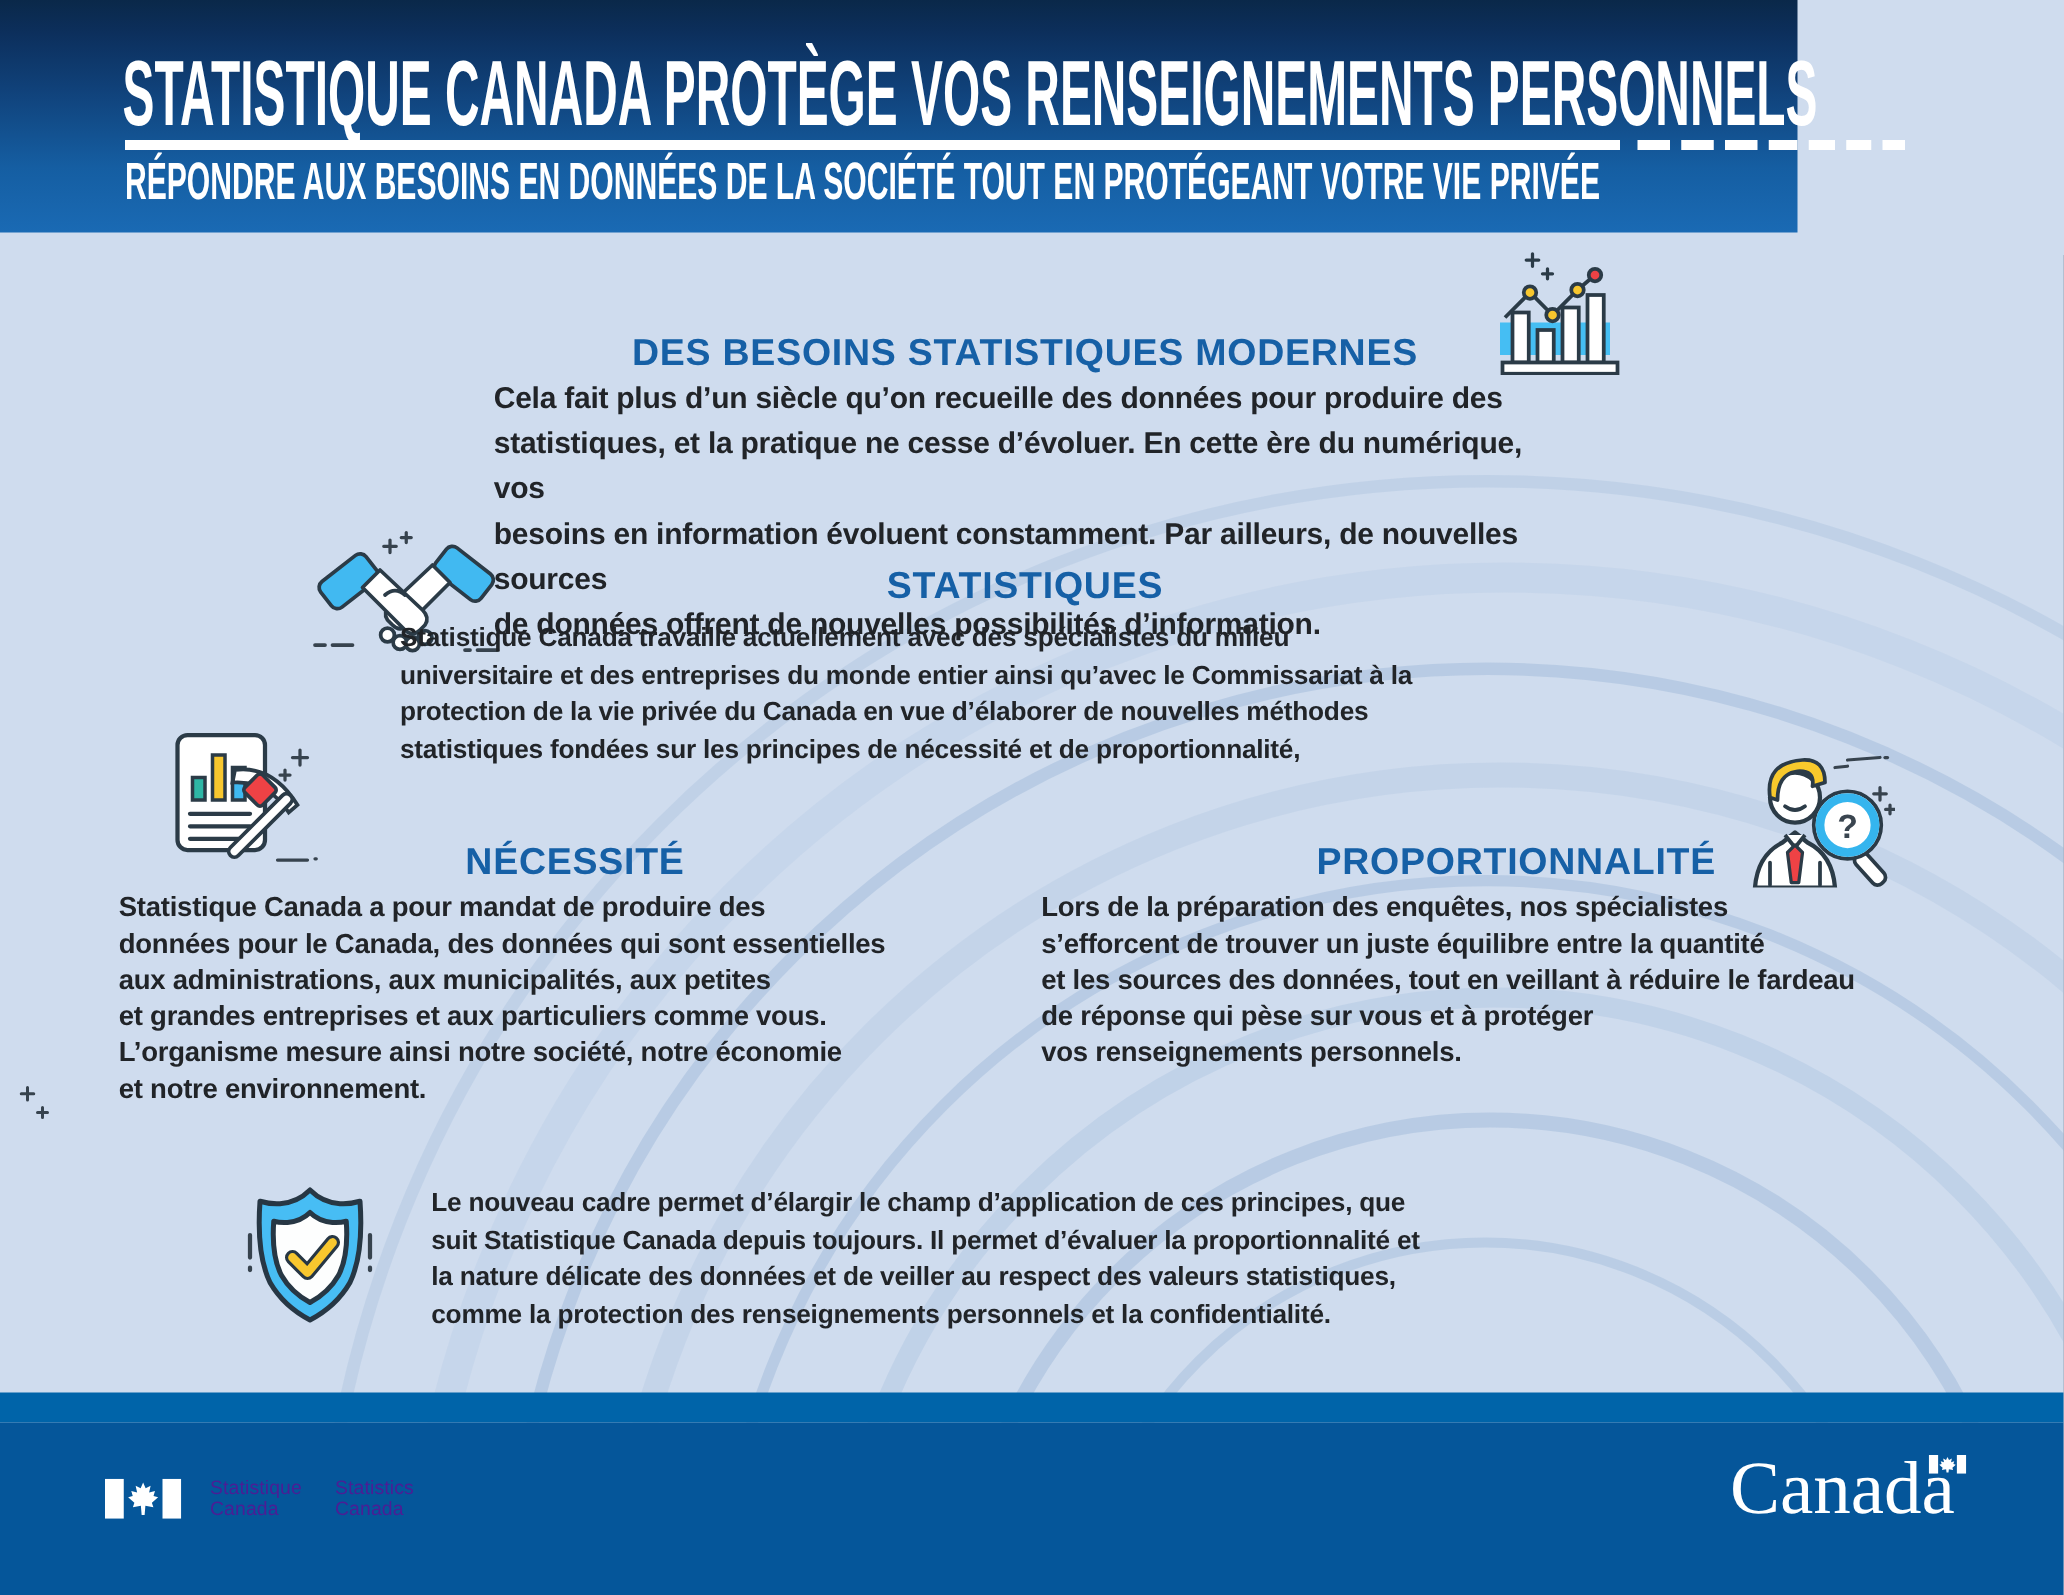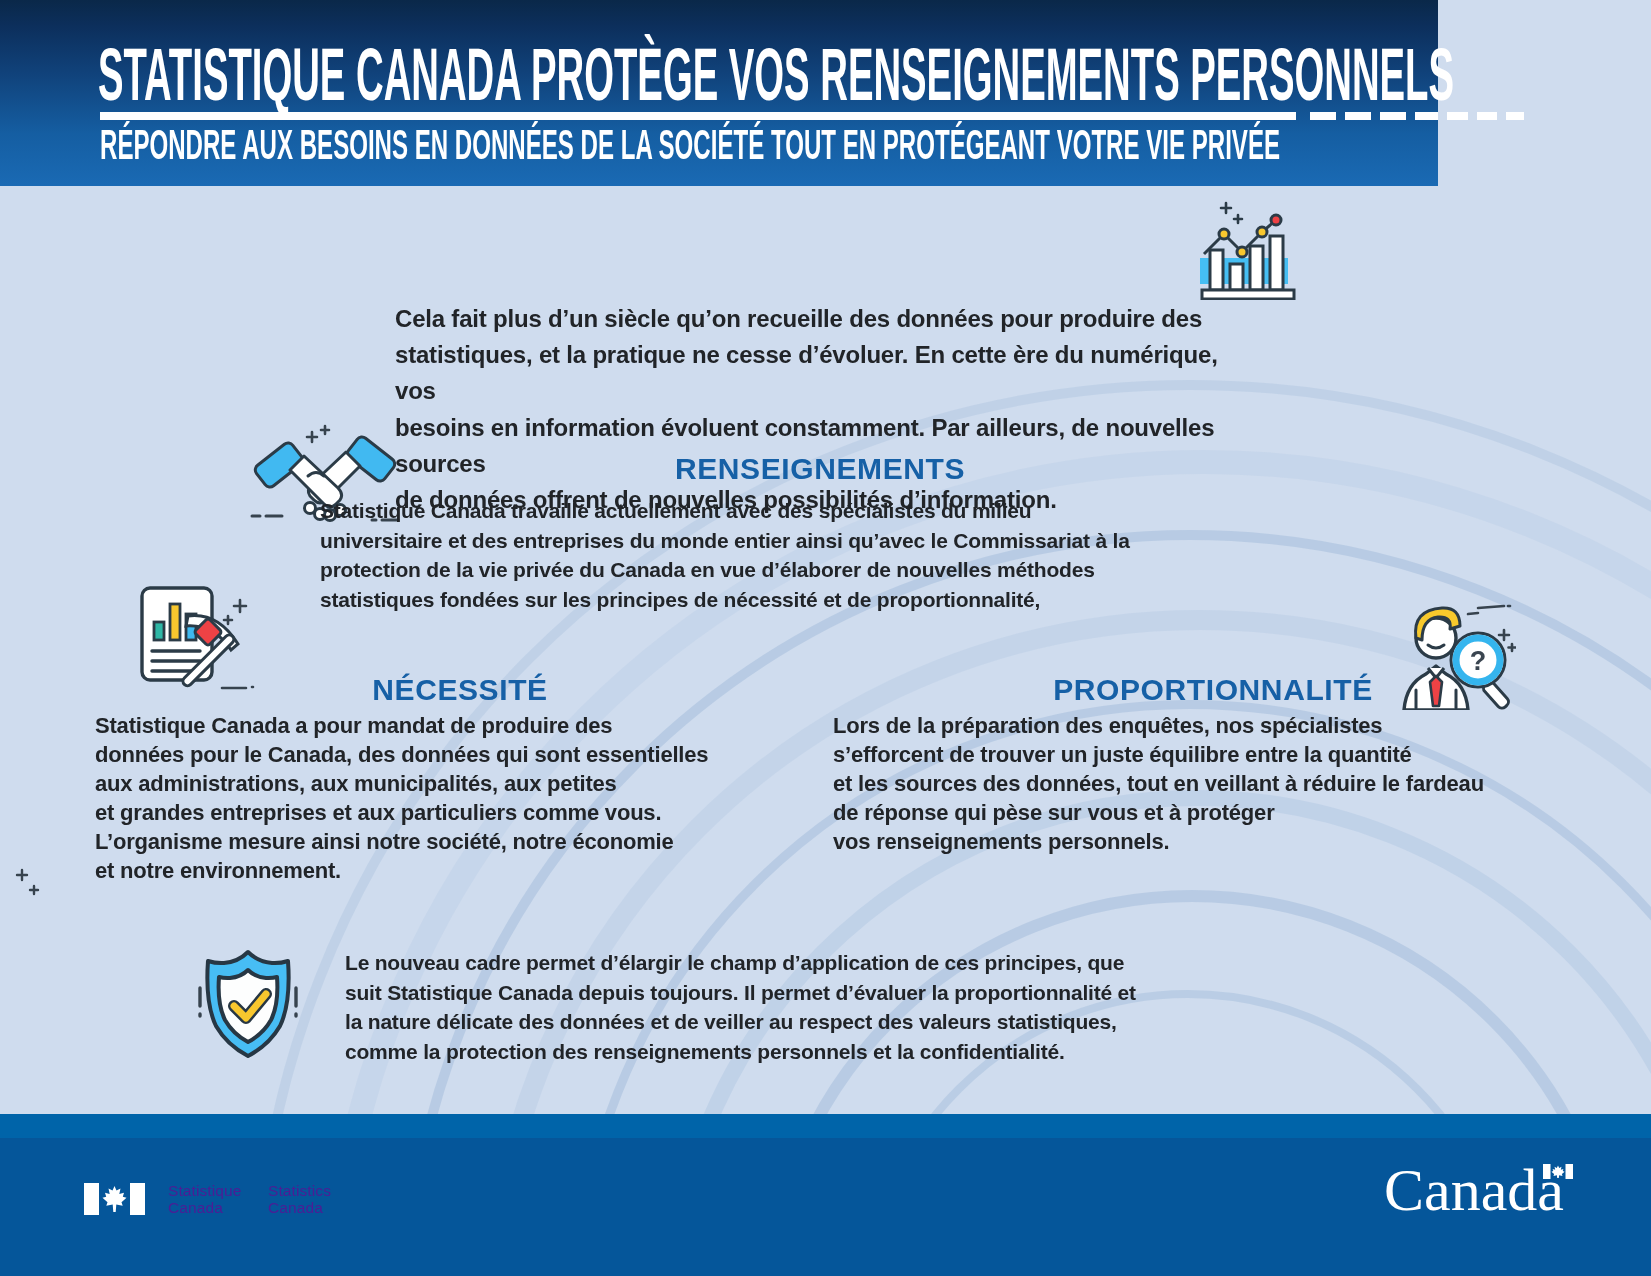--- a/index.html
+++ b/index.html
@@ -96,20 +96,21 @@
       <rect x="70" y="36" width="13" height="54"></rect>
       <rect x="2" y="90" width="92" height="9"></rect>
     </g>
     <g stroke="#2b3b47" stroke-width="3">
       <circle cx="24" cy="34" r="5" fill="#f8c72e"></circle>
       <circle cx="42" cy="52" r="5" fill="#f8c72e"></circle>
       <circle cx="62" cy="32" r="5" fill="#f8c72e"></circle>
       <circle cx="76" cy="20" r="5" fill="#ee4245"></circle>
     </g>
   </svg>
+  <div class="h-blue" style="left:420px;top:266px;width:800px">DES BESOINS STATISTIQUES MODERNES</div>
   <div class="para p-lg" style="left:395px;top:301px;width:850px">Cela fait plus d’un siècle qu’on recueille des données pour produire des
 statistiques, et la pratique ne cesse d’évoluer. En cette ère du numérique, vos
 besoins en information évoluent constamment. Par ailleurs, de nouvelles sources
 de données offrent de nouvelles possibilités d’information.</div>
 
   <svg class="icon" style="left:250px;top:424px" width="150" height="108" viewBox="0 0 150 108">
     <g stroke="#37434e" stroke-width="2.6" stroke-linecap="round" fill="none">
       <path d="M62 8 v10 M57 13 h10"></path>
         <path d="M75 2 v8 M71 6 h8"></path>
     </g>
@@ -122,21 +123,21 @@
         <circle cx="70" cy="90" r="5.5"></circle>
       <circle cx="80" cy="91" r="5.5"></circle>
         <circle cx="90" cy="86" r="5.5"></circle>
     </g>
     <path d="M58 52 Q66 45 74 52" fill="none" stroke="#2b3b47" stroke-width="3" stroke-linecap="round"></path>
     <g stroke="#37434e" stroke-width="3" stroke-linecap="round">
       <path d="M2 92 h8 M16 92 h16"></path>
         <path d="M122 96 h4 M132 96 h16"></path>
     </g>
   </svg>
-  <div class="h-blue" style="left:420px;top:452px;width:800px">RENSEIGNEMENTS</div>
+  <div class="h-blue" style="left:420px;top:452px;width:800px">STATISTIQUES</div>
   <div class="para p-md" style="left:320px;top:496px;width:1000px">Statistique Canada travaille actuellement avec des spécialistes du milieu
 universitaire et des entreprises du monde entier ainsi qu’avec le Commissariat à la
 protection de la vie privée du Canada en vue d’élaborer de nouvelles méthodes
 statistiques fondées sur les principes de nécessité et de proportionnalité,</div>
 
   <svg class="icon" style="left:136px;top:584px" width="122" height="112" viewBox="0 0 122 112">
     <rect x="6" y="4" width="70" height="92" rx="8" fill="#ffffff" stroke="#2b3b47" stroke-width="3.4"></rect>
     <g stroke="#2b3b47" stroke-width="2.8">
       <rect x="18" y="38" width="10" height="18" fill="#2eb7a6"></rect>
       <rect x="34" y="20" width="10" height="36" fill="#f8c72e"></rect>

